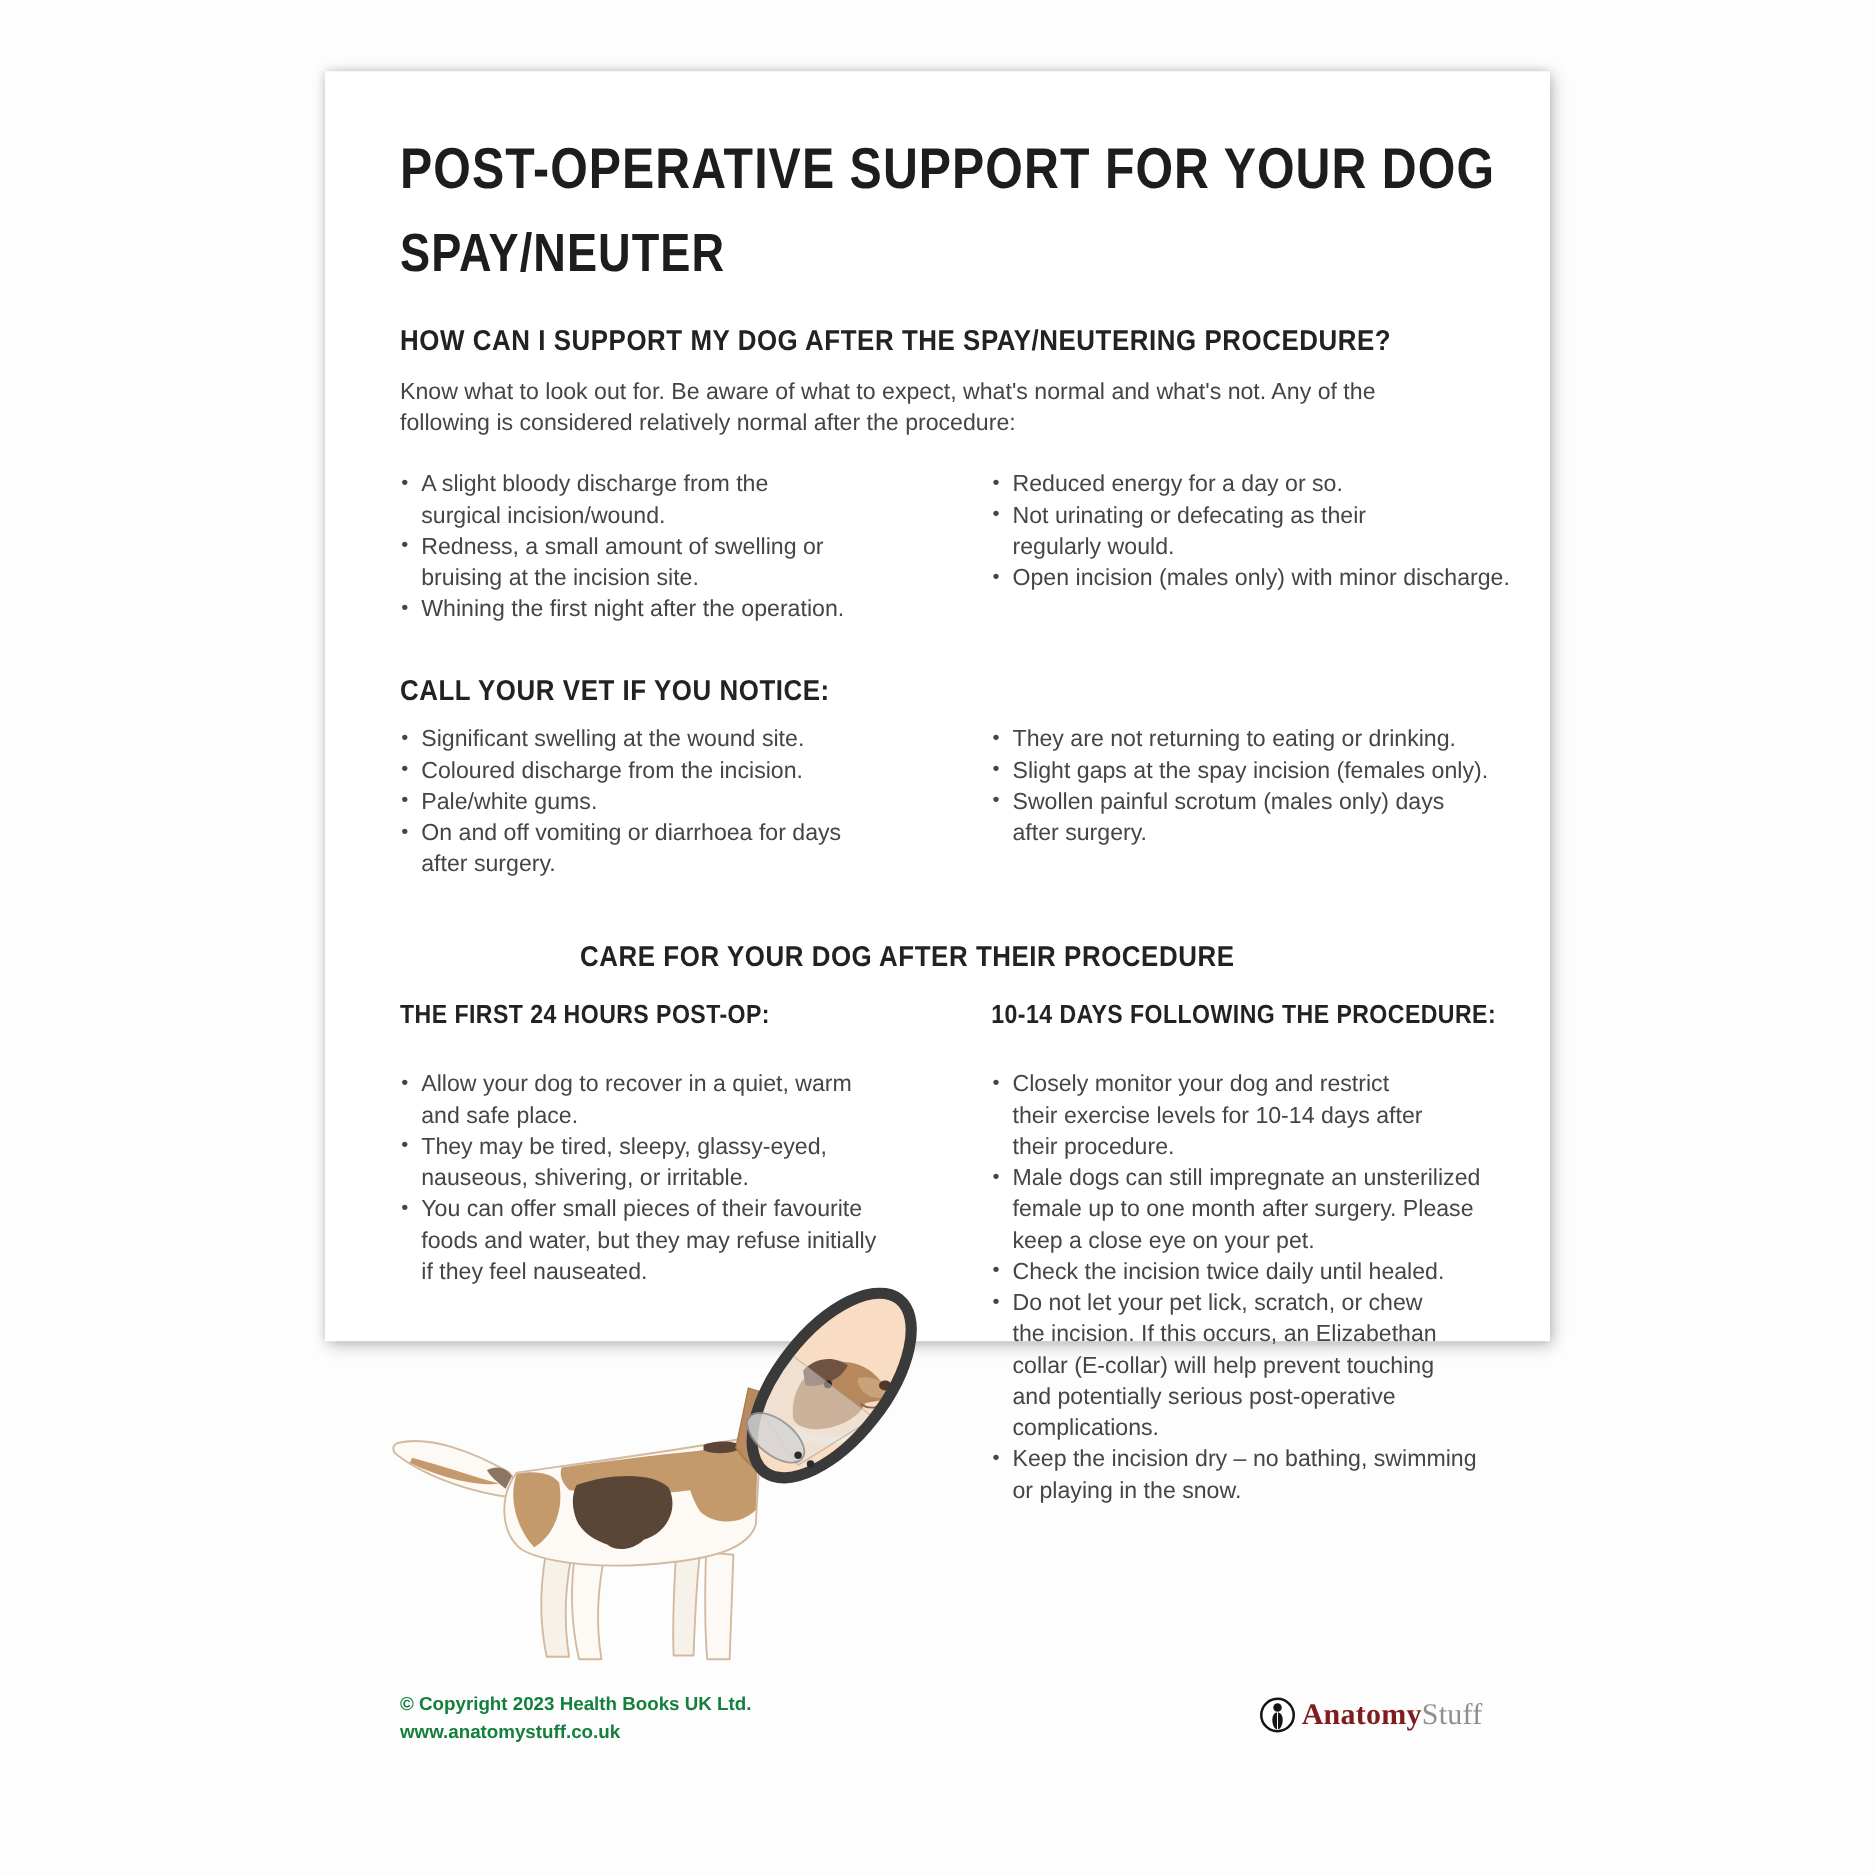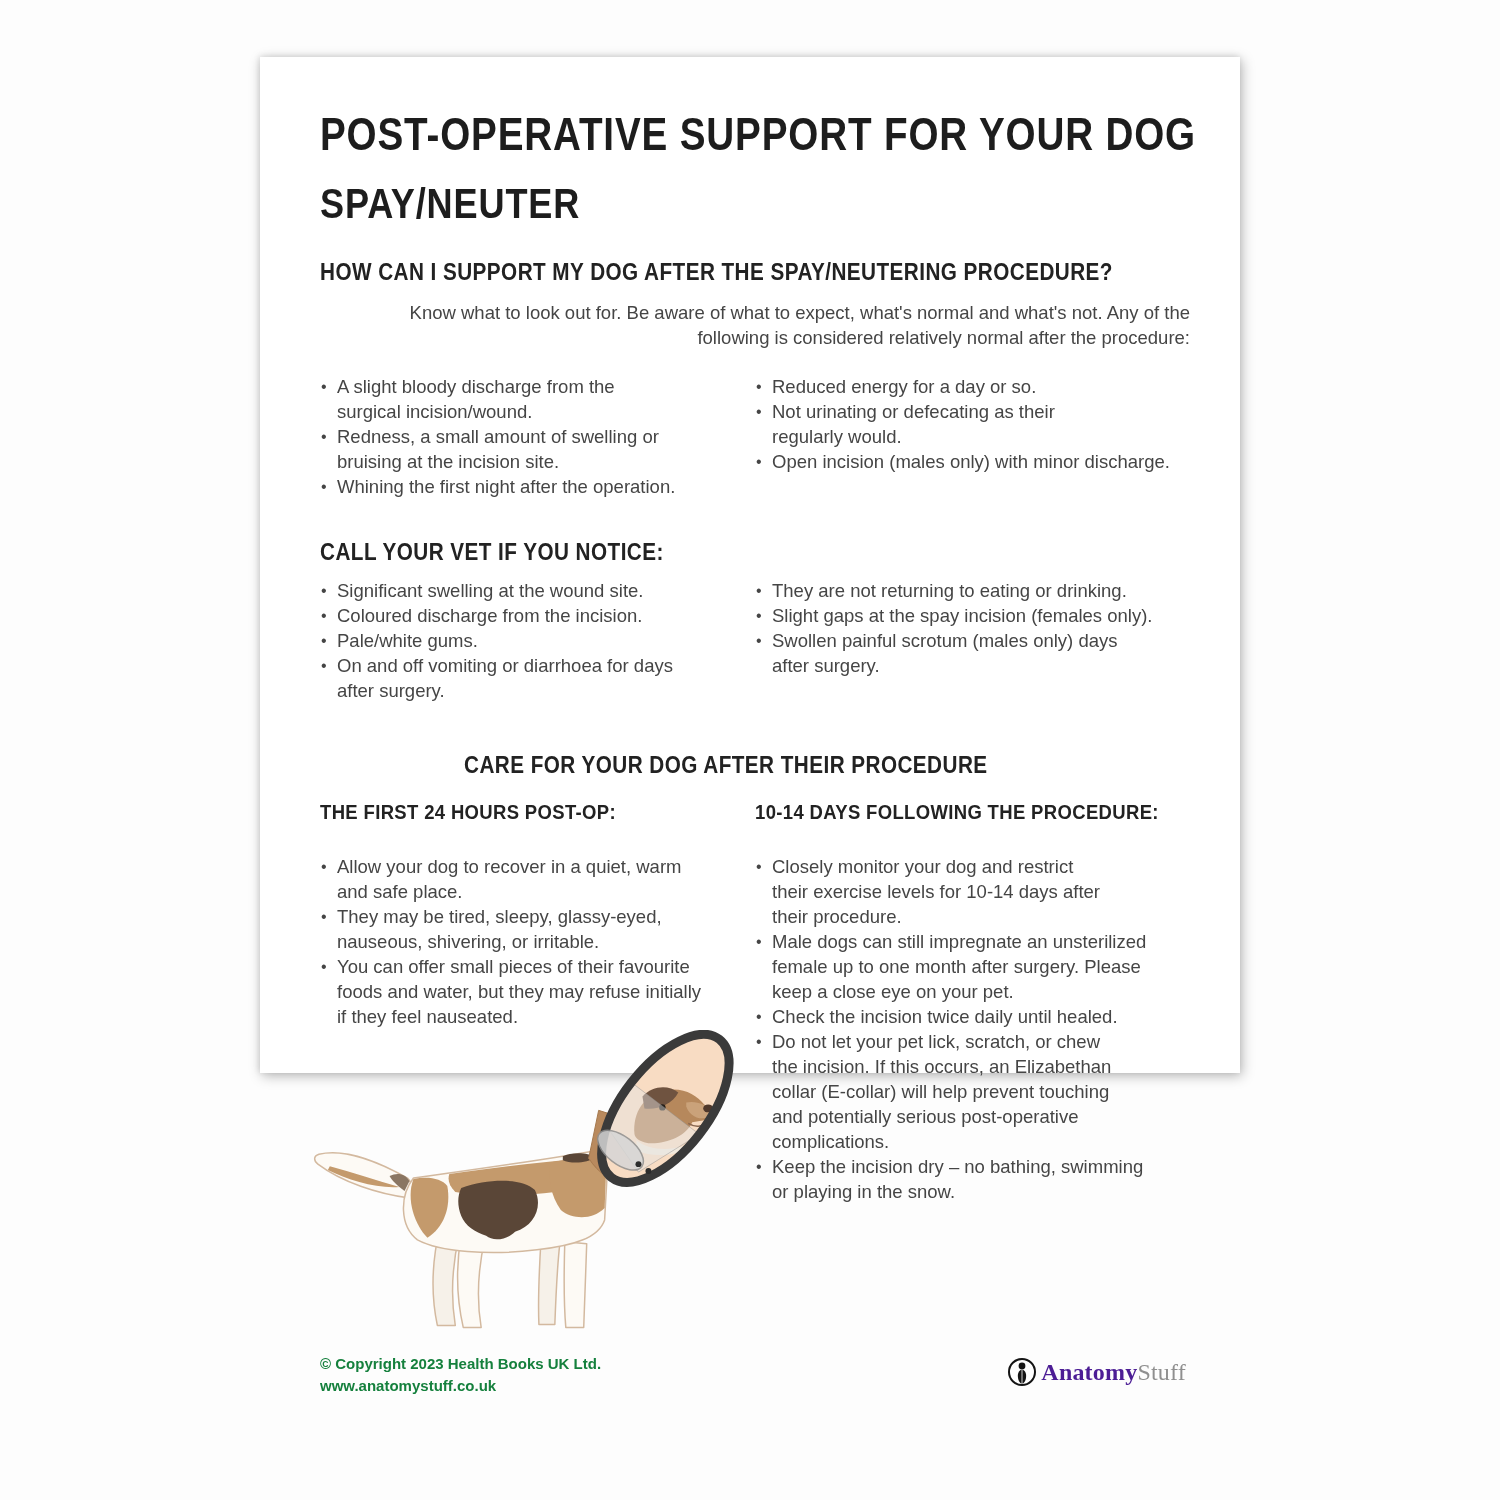--- a/index.html
+++ b/index.html
@@ -27,22 +27,22 @@
        letter-spacing: 1px; color: #1d1d1d; }
   h2 { margin: 25px 0 0; font-size: 43px; line-height: 1; font-weight: bold;
        letter-spacing: 1px; color: #1d1d1d; }
   h3 { margin: 0; font-size: 23px; line-height: 1; font-weight: bold;
        letter-spacing: .5px; color: #222; }
   h4 { margin: 0; font-size: 21px; line-height: 1; font-weight: bold;
        letter-spacing: .4px; color: #222; }
 
   .sec-support h3 { margin-top: 36px; }
   .intro { margin: 16px 0 0; font-size: 18.5px; line-height: 25px;
-           color: #454545; white-space: pre-line; text-align: right; }
-  .cols { display: flex; margin-top: 24px; }
+           color: #454545; white-space: pre-line; }
+  .cols { display: flex; margin-top: 24px; gap: 38px; }
   .col { width: 435px; flex: 0 0 435px; }
   ul { list-style: none; margin: 0; padding: 0; }
   li { position: relative; padding-left: 17px; font-size: 18.5px;
        line-height: 25px; color: #454545; white-space: pre-line; }
   li::before { content: "\2022"; position: absolute; left: 1px; top: 0;
        font-size: 16px; line-height: 25px; color: #454545; }
 
   .sec-vet h3 { margin-top: 42px; }
   .sec-vet .cols { margin-top: 14px; }
 
@@ -54,21 +54,21 @@
        width: 458px; height: 330px; }
 
   .footer-copy { position: absolute; left: 60px; top: 1296px;
        font-size: 15px; font-weight: bold; line-height: 1.45; color: #15803d; }
   .footer-copy div { white-space: nowrap; }
   .logo { position: absolute; right: 54px; top: 1300px;
        display: flex; align-items: center; }
   .logo-icon { width: 30px; height: 30px; margin-right: 4px; }
   .logo-text { font-family: "Liberation Serif", serif; font-size: 24px;
        line-height: 1; letter-spacing: .2px; }
-  .logo-bold { font-weight: bold; color: #4c1d95; }
+  .logo-bold { font-weight: bold; color: #7f1d1d; }
   .logo-light { font-weight: normal; color: #8f8f8f; }
 </style>
 </head>
 <body>
 
 <div class="page">
 
   <h1><span class="cond sx84">POST-OPERATIVE SUPPORT FOR YOUR DOG</span></h1>
   <h2><span class="cond sx84">SPAY/NEUTER</span></h2>
 

